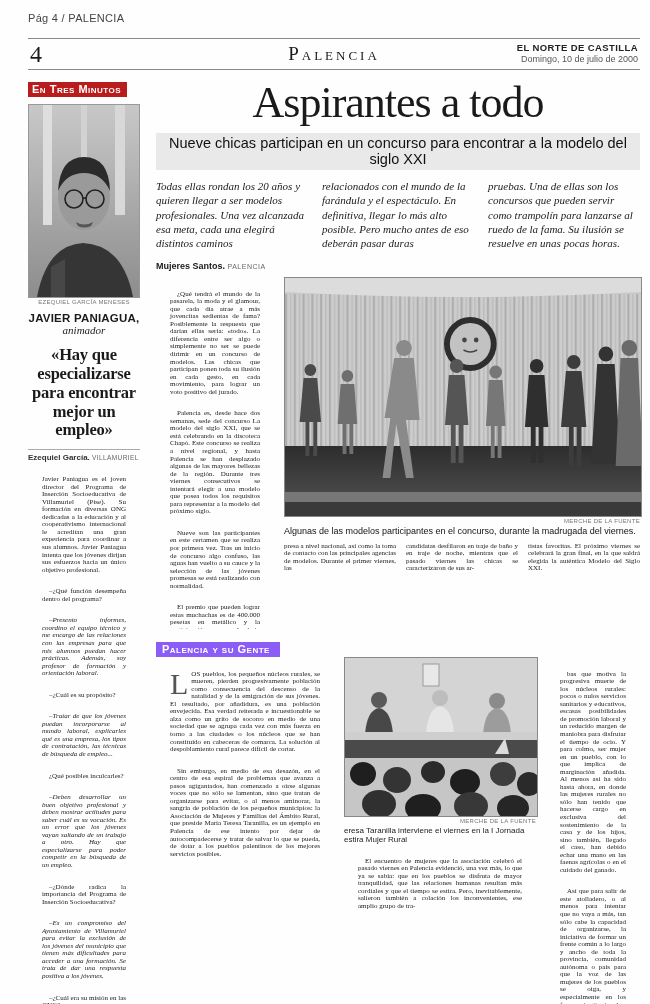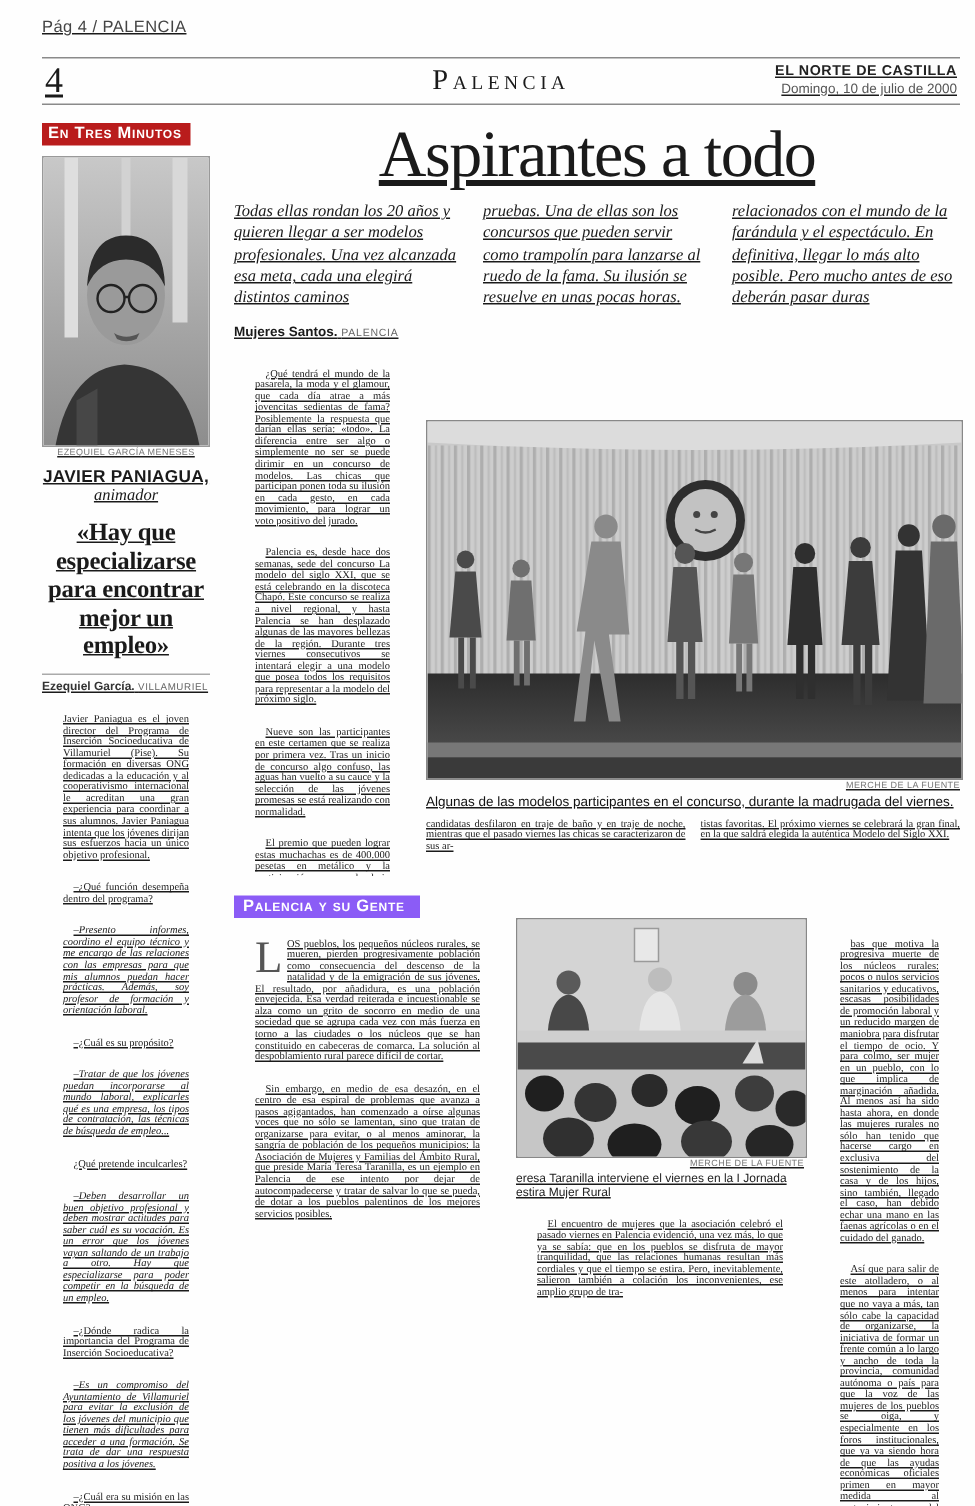--- a/index.html
+++ b/index.html
@@ -1,18 +1,18 @@
 <!DOCTYPE html>
 <html lang="es"><head>
 <meta charset="utf-8">
 <style>
   html,body{margin:0;padding:0;background:#e9e9e9;}
   .page{position:relative;width:650px;height:1004px;background:#fefefe;overflow:hidden;
         font-family:"Liberation Serif",serif;color:#1a1a1a;box-sizing:border-box;
-        padding:12px 10px 0 28px;text-decoration:underline;}
+        padding:12px 10px 0 28px;}
   
   .viewer-header{font-family:"Liberation Sans",sans-serif;font-size:11px;color:#444;
         letter-spacing:.3px;margin-bottom:14px;}
   
   .masthead{display:flex;align-items:center;justify-content:space-between;
         border-top:1px solid #8a8a8a;border-bottom:1px solid #8a8a8a;
         padding:3px 2px 4px 2px;margin-right:0;}
   .pageno{font-size:24px;line-height:22px;font-weight:normal;}
   .section-title{font-variant:small-caps;font-size:19px;letter-spacing:3px;
         position:absolute;left:0;right:0;text-align:center;pointer-events:none;}
@@ -52,21 +52,21 @@
         margin:2px 0 8px 0;font-weight:normal;}
   .ma-subhead{background:#e9e9e9;font-family:"Liberation Sans",sans-serif;
         font-size:14.5px;text-align:center;padding:2px 0 3px 0;color:#111;}
   .ma-lead{display:flex;gap:14px;margin-top:9px;}
   .ma-lead .col{flex:1;font-style:italic;font-size:11px;line-height:1.3;text-align:left;}
   .ma-byline{font-family:"Liberation Sans",sans-serif;font-size:9px;font-weight:bold;
         margin:10px 0 6px 0;}
   .ma-byline .place{font-size:7px;color:#666;font-weight:normal;letter-spacing:.5px;}
   .ma-row{display:flex;gap:10px;align-items:flex-start;}
   .ma-col1{width:118px;flex:none;height:352px;overflow:hidden;}
-  .ma-right{flex:1;min-width:0;margin-top:48px;}
+  .ma-right{flex:1;min-width:0;}
   .ma-photo{width:100%;height:238px;border:1px solid #888;display:block;}
   .ma-caption{font-family:"Liberation Sans",sans-serif;font-size:9px;color:#111;
         margin-top:2px;}
   .ma-cont{display:flex;gap:10px;margin-top:7px;}
   .ma-cont .col{flex:1;font-size:7px;line-height:1.08;text-align:justify;}
   
   .sa{margin-top:10px;}
   .sa-header{width:76%;text-align:center;}
   .sa-headline{font-size:31px;font-style:italic;font-weight:normal;line-height:1.05;
         margin:6px 0 3px 0;}
@@ -132,38 +132,39 @@
         <span>Ezequiel García.</span>
         <span class="place">VILLAMURIEL</span>
       </div>
 
       <div class="smalltext">
           <p>Javier Paniagua es el joven director del Programa de Inserción Socioeducativa de Villamuriel (Pise). Su formación en diversas ONG dedicadas a la educación y al cooperativismo internacional le acreditan una gran experiencia para coordinar a sus alumnos. Javier Paniagua intenta que los jóvenes dirijan sus esfuerzos hacia un único objetivo profesional.</p>
           <p>–¿Qué función desempeña dentro del programa?</p>
           <p class="it">–Presento informes, coordino el equipo técnico y me encargo de las relaciones con las empresas para que mis alumnos puedan hacer prácticas. Además, soy profesor de formación y orientación laboral.</p>
           <p>–¿Cuál es su propósito?</p>
           <p class="it">–Tratar de que los jóvenes puedan incorporarse al mundo laboral, explicarles qué es una empresa, los tipos de contratación, las técnicas de búsqueda de empleo...</p>
-          <p>¿Qué pretende inculcarles?</p>
+          <p>¿Qué posibles inculcarles?</p>
           <p class="it">–Deben desarrollar un buen objetivo profesional y deben mostrar actitudes para saber cuál es su vocación. Es un error que los jóvenes vayan saltando de un trabajo a otro. Hay que especializarse para poder competir en la búsqueda de un empleo.</p>
           <p>–¿Dónde radica la importancia del Programa de Inserción Socioeducativa?</p>
           <p class="it">–Es un compromiso del Ayuntamiento de Villamuriel para evitar la exclusión de los jóvenes del municipio que tienen más dificultades para acceder a una formación. Se trata de dar una respuesta positiva a los jóvenes.</p>
           <p>–¿Cuál era su misión en las ONG?</p>
           <p class="it">–Estuve tres años realizando viajes entre España y Latinoamérica. Se trataba de iniciar procesos de participación social entre los jóvenes y procesos de democratización. Trabajábamos sobre todo con consejos de la juventud.</p>
         </div>
     </aside>
 
     <main class="main">
 
       <article>
         <h1 class="ma-headline">Aspirantes a todo</h1>
+        <div class="ma-subhead">Nueve chicas participan en un concurso para encontrar a la modelo del siglo XXI</div>
 
         <div class="ma-lead">
           <div class="col">Todas ellas rondan los 20 años y quieren llegar a ser modelos profesionales. Una vez alcanzada esa meta, cada una elegirá distintos caminos</div>
+          <div class="col">relacionados con el mundo de la farándula y el espectáculo. En definitiva, llegar lo más alto posible. Pero mucho antes de eso deberán pasar duras</div>
           <div class="col">pruebas. Una de ellas son los concursos que pueden servir como trampolín para lanzarse al ruedo de la fama. Su ilusión se resuelve en unas pocas horas.</div>
-          <div class="col">relacionados con el mundo de la farándula y el espectáculo. En definitiva, llegar lo más alto posible. Pero mucho antes de eso deberán pasar duras</div>
         </div>
 
         <div class="ma-byline">
           <span>Mujeres Santos.</span>
           <span class="place">PALENCIA</span>
         </div>
 
         <div class="ma-row">
           <div class="ma-col1 smalltext tall" style="margin-top:0;">
               <p>¿Qué tendrá el mundo de la pasarela, la moda y el glamour, que cada día atrae a más jovencitas sedientas de fama? Posiblemente la respuesta que darían ellas sería: «todo». La diferencia entre ser algo o simplemente no ser se puede dirimir en un concurso de modelos. Las chicas que participan ponen toda su ilusión en cada gesto, en cada movimiento, para lograr un voto positivo del jurado.</p>
@@ -245,20 +246,21 @@
                 <g fill="#6a6a6a">
                     <circle cx="353" cy="70" r="8"></circle>
                     <path d="M344 80 h18 l5 108 h-28 z"></path>
                   </g>
               </g>
             </svg>
             <div class="credit right">MERCHE DE LA FUENTE</div>
             <div class="ma-caption">Algunas de las modelos participantes en el concurso, durante la madrugada del viernes.</div>
 
             <div class="ma-cont">
+              <div class="col">presa a nivel nacional, así como la toma de contacto con las principales agencias de modelos. Durante el primer viernes, las</div>
               <div class="col">candidatas desfilaron en traje de baño y en traje de noche, mientras que el pasado viernes las chicas se caracterizaron de sus ar-</div>
               <div class="col">tistas favoritas. El próximo viernes se celebrará la gran final, en la que saldrá elegida la auténtica Modelo del Siglo XXI.</div>
             </div>
           </div>
         </div>
       </article>
 
       <section class="sa">
         <span class="badge wide">Palencia y su Gente</span>
 

